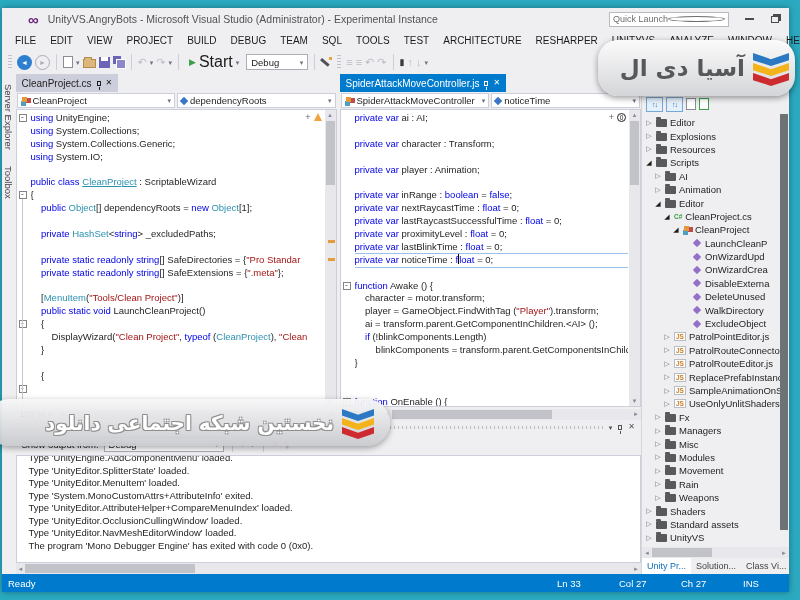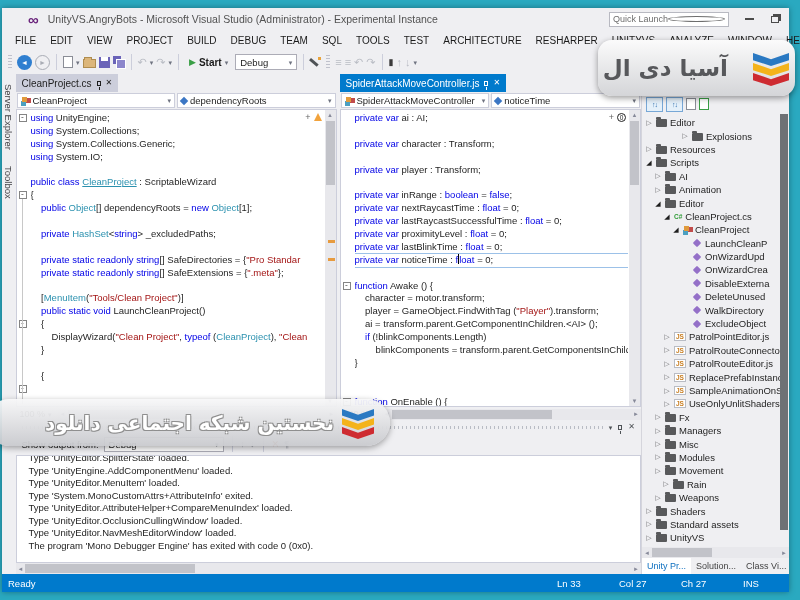--- a/index.html
+++ b/index.html
@@ -34,21 +34,21 @@
   .ic-doc{width:10px;height:12px;background:#fff;border:1px solid #8A8D96;}
   .ic-folder{width:13px;height:9px;background:#DCB67A;border:1px solid #B08D4F;position:relative;margin-top:2px;}
   .ic-folder::before{content:'';position:absolute;top:-3px;left:0;width:6px;height:2px;background:#DCB67A;border:1px solid #B08D4F;border-bottom:none;}
   .ic-save{width:11px;height:11px;background:#6A63B8;position:relative;}
   .ic-save::after{content:'';position:absolute;left:2px;top:0;width:7px;height:4px;background:#fff;}
   .ic-saveall{width:12px;height:12px;position:relative;}
   .ic-saveall::before{content:'';position:absolute;left:0;top:0;width:8px;height:8px;background:#6A63B8;}
   .ic-saveall::after{content:'';position:absolute;left:3px;top:3px;width:8px;height:8px;background:#8C86CC;border:1px solid #fff;}
   #startbtn{display:flex;align-items:center;gap:3px;padding:0 4px;}
   #startbtn .play{color:#3A9E46;font-size:9px;}
-  #startbtn .lbl{font-size:10px;color:#1B1B1B;font-weight:bold;}
+  #startbtn .lbl{font-size:16px;color:#1B1B1B;}
   .combo{height:16px;background:#fff;border:1px solid #ACACB6;display:flex;align-items:center;padding:0 4px;font-size:9.5px;color:#1E1E1E;}
   .combo .cv{flex:1;}
   #dbgbox{width:62px;}
   .wand{width:11px;height:11px;position:relative;}
   .wand::before{content:'';position:absolute;left:1px;top:1px;width:10px;height:2.5px;background:#4E5256;transform:rotate(40deg);transform-origin:0 0;}
   .wand::after{content:'';position:absolute;right:0;top:0;width:3px;height:3px;background:#E8A33D;}
   .bp{font-size:9px;color:#3B3B3B;}
   
   #main{flex:1;display:flex;min-height:0;}
   #rail{width:14px;display:flex;flex-direction:column;align-items:center;padding-top:10px;gap:16px;}
@@ -127,21 +127,21 @@
   .upetab{font-size:9px;padding:0 5px;display:flex;align-items:center;color:#444;white-space:nowrap;}
   .upetab.on{background:#fff;color:#0E70C0;}
   
   #statusbar{height:18px;background:#007ACC;color:#fff;display:flex;align-items:center;font-size:9.5px;padding:0 6px;}
   #sbmsg{flex:1;}
   .sbf{width:62px;}
   
   .chv{width:36px;height:13px;margin-bottom:-3px;clip-path:polygon(0 0,50% 48%,100% 0,100% 55%,50% 100%,0 55%);flex:none;}
   .c1{background:#2A79C2;}.c2{background:#F4B31B;}.c3{background:#CE2B31;}
   .ar{font-family:"DejaVu Sans",sans-serif;}
-  #wm-top{position:absolute;left:598px;top:40px;width:197px;height:56px;border-radius:14px;background:linear-gradient(#FBFBFB,#D4D5D8);box-shadow:0 2px 6px rgba(0,0,0,.4);display:flex;align-items:center;justify-content:flex-end;gap:25px;padding:0 6px 0 10px;z-index:50;}
+  #wm-top{position:absolute;left:598px;top:40px;width:197px;height:56px;border-radius:20px;background:linear-gradient(#FBFBFB,#D4D5D8);box-shadow:0 2px 6px rgba(0,0,0,.4);display:flex;align-items:center;justify-content:flex-end;gap:8px;padding:0 6px 0 10px;z-index:50;}
   #wm-top .wt{font-size:23px;font-weight:bold;color:#57585B;direction:rtl;white-space:nowrap;}
   #wm-mid{position:absolute;left:-14px;top:399px;width:404px;height:47px;border-radius:24px;background:linear-gradient(rgba(247,247,248,.95),rgba(201,202,206,.95));box-shadow:0 2px 6px rgba(0,0,0,.35);display:flex;align-items:center;justify-content:flex-end;gap:8px;padding-right:16px;z-index:50;}
   #wm-mid .wt{font-size:20px;font-weight:bold;color:#fff;direction:rtl;white-space:nowrap;text-shadow:1px 1px 0 #8F8F8F,-1px 1px 0 #8F8F8F,1px -1px 0 #8F8F8F,-1px -1px 0 #8F8F8F;}
   .wlogo{display:flex;flex-direction:column;flex:none;}
 </style>
 </head>
 <body>
 
 <div id="win">
 
@@ -325,21 +325,21 @@
           <div class="codearea">
             <div class="edind">
               <span class="plus">+</span>
               <span class="zero">0</span>
             </div>
             <div class="codelines">
                 <div class="cl"><span class="k">private</span><span> </span><span class="k">var</span><span> ai : AI;</span></div>
                 <div class="cl"></div>
                 <div class="cl"><span class="k">private</span><span> </span><span class="k">var</span><span> character : Transform;</span></div>
                 <div class="cl"></div>
-                <div class="cl"><span class="k">private</span><span> </span><span class="k">var</span><span> player : Transform;</span></div>
+                <div class="cl"><span class="k">private</span><span> </span><span class="k">var</span><span> player : Animation;</span></div>
                 <div class="cl"></div>
                 <div class="cl"><span class="k">private</span><span> </span><span class="k">var</span><span> inRange : </span><span class="k">boolean</span><span> = </span><span class="k">false</span><span>;</span></div>
                 <div class="cl"><span class="k">private</span><span> </span><span class="k">var</span><span> nextRaycastTime : </span><span class="k">float</span><span> = 0;</span></div>
                 <div class="cl"><span class="k">private</span><span> </span><span class="k">var</span><span> lastRaycastSuccessfulTime : </span><span class="k">float</span><span> = 0;</span></div>
                 <div class="cl"><span class="k">private</span><span> </span><span class="k">var</span><span> proximityLevel : </span><span class="k">float</span><span> = 0;</span></div>
                 <div class="cl"><span class="k">private</span><span> </span><span class="k">var</span><span> lastBlinkTime : </span><span class="k">float</span><span> = 0;</span></div>
                 <div class="cl cur"><span class="k">private</span><span> </span><span class="k">var</span><span> noticeTime : </span><span class="k">f</span><span class="caret"></span><span class="k">loat</span><span> = 0;</span></div>
                 <div class="cl"></div>
                 <div class="cl"><span class="k">function</span><span> Awake () {</span></div>
                 <div class="cl"><span>    character = motor.transform;</span></div>
@@ -390,22 +390,22 @@
             <span class="car">▾</span>
           </span>
           <span class="tsep"></span>
           <span class="obtn">↑</span>
           <span class="obtn">↓</span>
           <span class="tsep"></span>
           <span class="obtn clr">✕</span>
           <span class="obtn">¶</span>
         </div>
         <div class="oconsole">
+            <div class="ol">Type 'UnityEngine.AddComponentMenu' loaded.</div>
             <div class="ol">Type 'UnityEditor.SplitterState' loaded.</div>
-            <div class="ol">Type 'UnityEngine.AddComponentMenu' loaded.</div>
             <div class="ol">Type 'UnityEditor.MenuItem' loaded.</div>
             <div class="ol">Type 'System.MonoCustomAttrs+AttributeInfo' exited.</div>
             <div class="ol">Type 'UnityEditor.AttributeHelper+CompareMenuIndex' loaded.</div>
             <div class="ol">Type 'UnityEditor.OcclusionCullingWindow' loaded.</div>
             <div class="ol">Type 'UnityEditor.NavMeshEditorWindow' loaded.</div>
             <div class="ol">The program 'Mono Debugger Engine' has exited with code 0 (0x0).</div>
           </div>
         <div class="hscroll" style="flex:none">
           <span class="sa">◄</span>
           <span class="hthumb" style="width:170px"></span>
@@ -426,21 +426,21 @@
         <span class="sortbtn">↑↓</span>
         <span class="ic-doc"></span>
         <span class="ic-doc" style="border-color:#3A9E46"></span>
       </div>
       <div class="tree">
           <div class="trow" style="padding-left: 3px;">
             <span class="exp">▷</span>
             <span class="i-folder"></span>
             <span>Editor</span>
           </div>
-          <div class="trow" style="padding-left: 3px; margin-left: 36px;">
+          <div class="trow" style="padding-left: 3px;">
             <span class="exp">▷</span>
             <span class="i-folder"></span>
             <span>Explosions</span>
           </div>
           <div class="trow" style="padding-left: 3px;">
             <span class="exp">▷</span>
             <span class="i-folder"></span>
             <span>Resources</span>
           </div>
           <div class="trow" style="padding-left: 3px;">
@@ -556,21 +556,21 @@
           <div class="trow" style="padding-left: 12px;">
             <span class="exp">▷</span>
             <span class="i-folder"></span>
             <span>Modules</span>
           </div>
           <div class="trow" style="padding-left: 12px;">
             <span class="exp">▷</span>
             <span class="i-folder"></span>
             <span>Movement</span>
           </div>
-          <div class="trow" style="padding-left: 20px;">
+          <div class="trow" style="padding-left: 12px;">
             <span class="exp">▷</span>
             <span class="i-folder"></span>
             <span>Rain</span>
           </div>
           <div class="trow" style="padding-left: 12px;">
             <span class="exp">▷</span>
             <span class="i-folder"></span>
             <span>Weapons</span>
           </div>
           <div class="trow" style="padding-left: 3px;">

